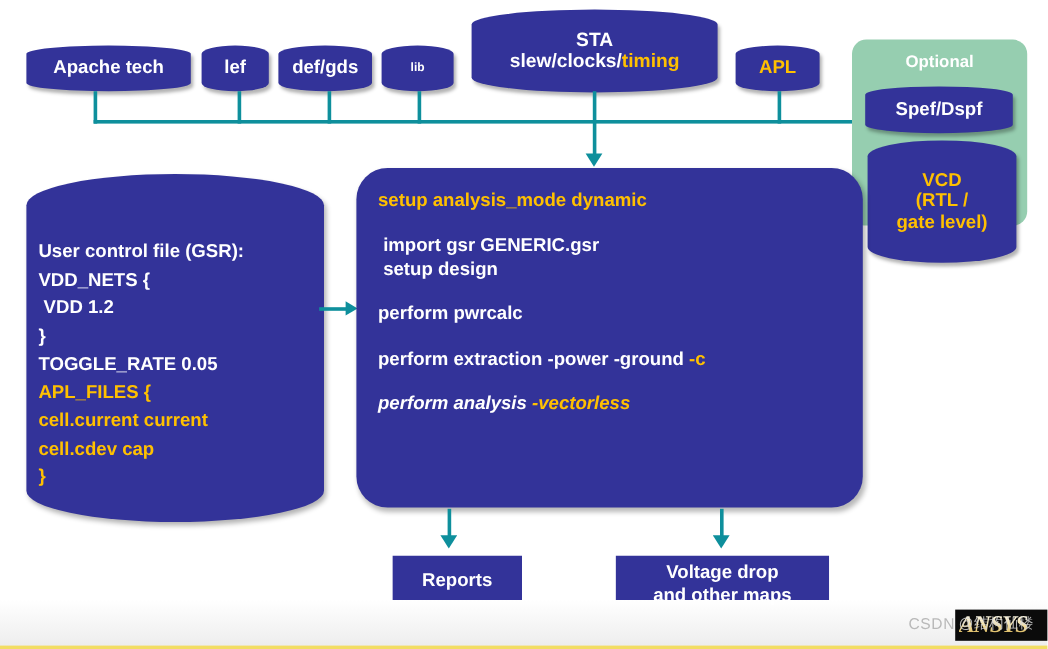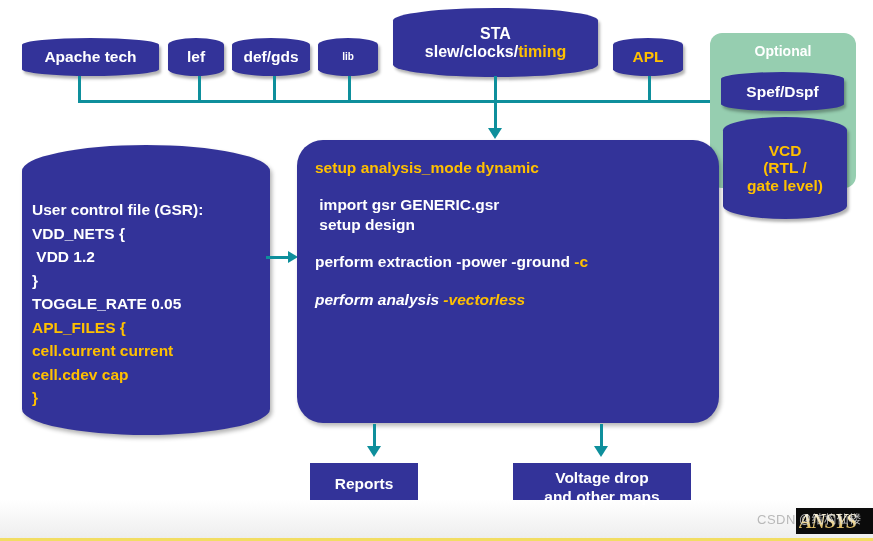--- a/index.html
+++ b/index.html
@@ -204,34 +204,37 @@
   <div id="cmd-box"></div>
   <div id="cmd-text">
       <div class="grp">
         <div class="ln"><span class="orange">setup analysis_mode dynamic</span></div>
       </div>
       <div class="grp">
         <div class="ln"><span class="white"> import gsr GENERIC.gsr</span></div>
         <div class="ln"><span class="white"> setup design</span></div>
       </div>
       <div class="grp">
+        <div class="ln"><span class="white">perform pwrcalc</span></div>
+      </div>
+      <div class="grp">
         <div class="ln"><span class="white">perform extraction -power -ground </span><span class="orange">-c</span></div>
       </div>
       <div class="grp">
         <div class="ln"><span class="white">perform analysis </span><span class="orange">-vectorless</span></div>
       </div>
     </div>
 
   <div class="line-v" style="left:373px;top:424px;height:24px;"></div>
   <div class="arrow-down" style="left:367px;top:446px;"></div>
 
   <div class="line-v" style="left:600px;top:424px;height:24px;"></div>
   <div class="arrow-down" style="left:594px;top:446px;"></div>
 
-  <div class="outbox" style="left:310px;top:463px;width:108px;height:48px;">
+  <div class="outbox" style="left:327px;top:463px;width:108px;height:48px;">
     <svg class="wave" viewBox="0 0 108 48" preserveAspectRatio="none">
       <path d="M0,0 L108,0 L108,40 C81,48 54,36 27,42 C18,44 9,46 0,47 Z" fill="#333399"></path>
     </svg>
     <span class="txt">Reports</span>
   </div>
 
   <div class="outbox" style="left:513px;top:463px;width:178px;height:56px;">
     <svg class="wave" viewBox="0 0 178 56" preserveAspectRatio="none">
       <path d="M0,0 L178,0 L178,47 C134,56 89,43 45,50 C30,52 15,54 0,55 Z" fill="#333399"></path>
     </svg>

